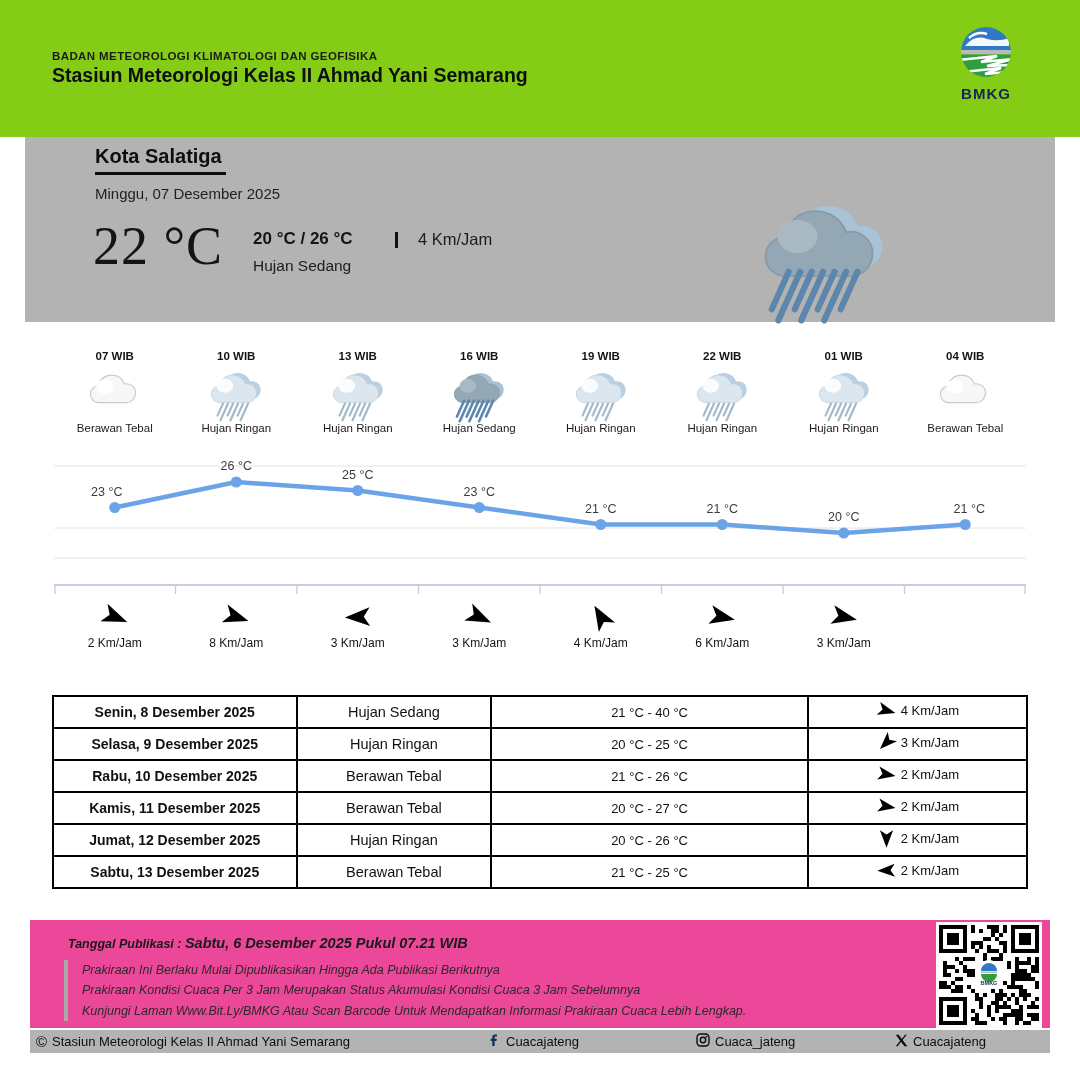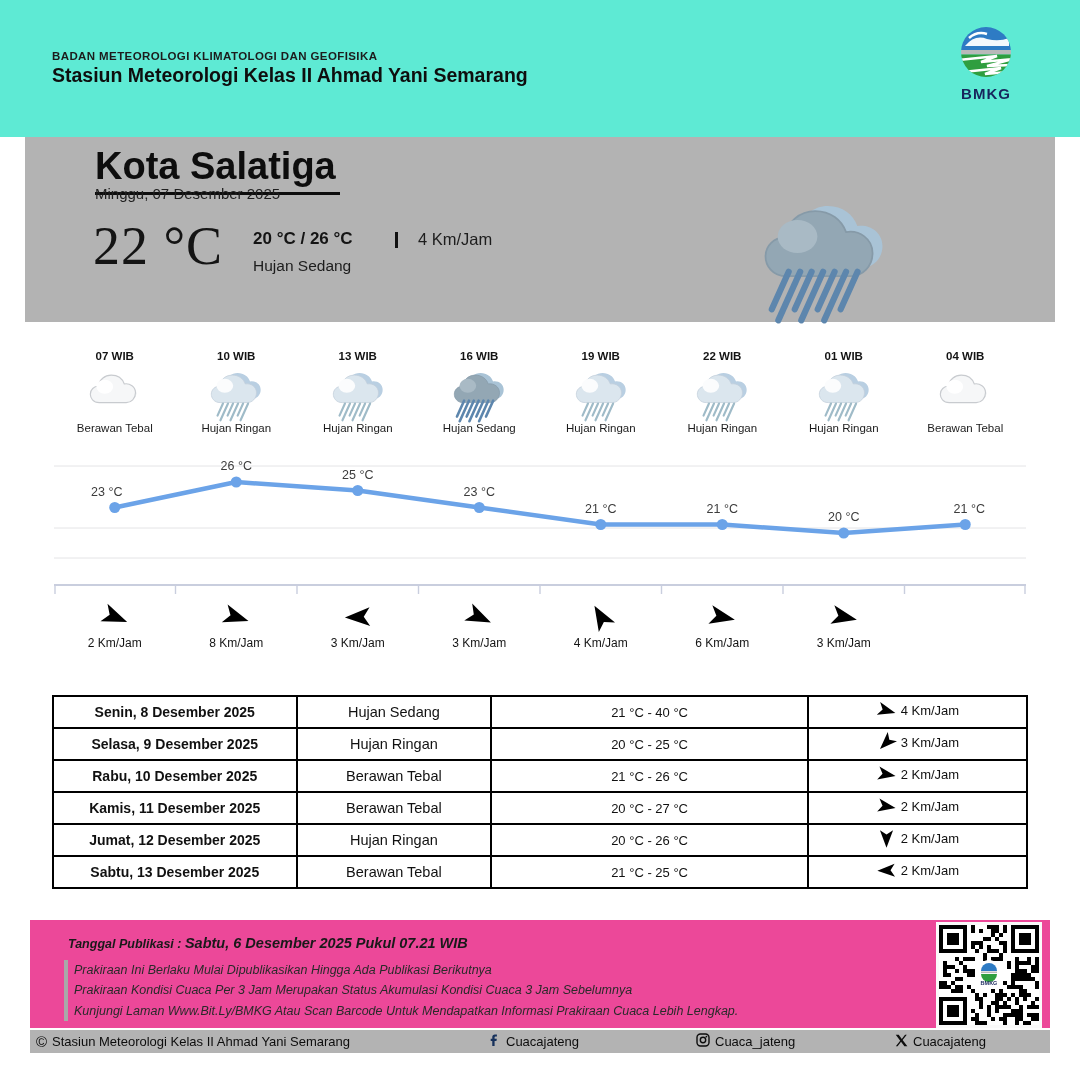--- a/index.html
+++ b/index.html
@@ -1,27 +1,27 @@
 <!DOCTYPE html>
 <html><head>
 <meta charset="utf-8">
 <style>
   * { margin:0; padding:0; box-sizing:border-box; }
   html,body { width:1080px; height:1080px; background:#fff; font-family:"Liberation Sans", sans-serif; color:#111; overflow:hidden; position:relative; }
 
   
-  .header { position:absolute; left:0; top:0; width:1080px; height:137px; background:#5eead4; }
+  .header { position:absolute; left:0; top:0; width:1080px; height:137px; background:#84cc16; }
   .agency-line { position:absolute; left:52px; top:50px; font-size:11.5px; font-weight:600; letter-spacing:.4px; color:#1c1c1c; }
   .station-line { position:absolute; left:52px; top:64px; font-size:19.5px; font-weight:700; color:#0e0e0e; }
   .bmkg-logo { position:absolute; right:58px; top:26px; width:72px; text-align:center; }
   .bmkg-logo-text { font-size:15px; font-weight:800; color:#17255c; letter-spacing:1px; margin-top:1px; }
 
   
   .hero { position:absolute; left:25px; top:137px; width:1030px; height:185px; background:#b3b3b3; }
-  .hero-city { position:absolute; left:70px; top:8px; font-size:38px; font-weight:700; color:#0d0d0d; border-bottom:3px solid #0d0d0d; padding:0 4px 4px 0; }
+  .hero-city { position:absolute; left:70px; top:8px; font-size:20px; font-weight:700; color:#0d0d0d; border-bottom:3px solid #0d0d0d; padding:0 4px 4px 0; }
   .hero-date { position:absolute; left:70px; top:48px; font-size:15px; color:#1f1f1f; }
   .hero-temp { position:absolute; left:68px; top:78px; font-size:54px; font-weight:500; color:#141414; letter-spacing:1px;font-family:Liberation Serif, serif; }
   .hero-range { position:absolute; left:228px; top:92px; font-size:17px; font-weight:700; color:#141414;text-align:right; }
   .hero-cond { position:absolute; left:228px; top:120px; font-size:15.5px; color:#1d1d1d; }
   .hero-sep { position:absolute; left:370px; top:95px; width:3px; height:16px; background:#111; }
   .hero-wind { position:absolute; left:393px; top:93px; font-size:16.5px; color:#1d1d1d; }
   .hero-icon { position:absolute; left:735px; top:62px; width:130px; height:115px; }
 
   
   .hourly { position:absolute; left:54px; top:350px; width:972px; display:grid; grid-template-columns:repeat(8,1fr); }
@@ -47,21 +47,21 @@
   .c-cond { width:20%; font-size:14.5px; }
   .c-temp { width:32.5%; font-size:13px; }
   .c-wind { width:22.5%; font-size:13px; }
   .warr { display:inline-block; vertical-align:middle; margin-right:4px; }
 
   
   .footerbox { position:absolute; left:30px; top:920px; width:1020px; height:108px; background:#ec4899; }
   .pub-line { position:absolute; left:38px; top:14px; font-style:italic; color:#191919; }
   .pub-label { font-size:12.5px; font-weight:700; }
   .pub-value { font-size:14.5px; font-weight:700; }
-  .notes { position:absolute; left:34px; top:40px; border-left:4px solid #a9a9a9; padding-left:6px; }
+  .notes { position:absolute; left:34px; top:40px; border-left:4px solid #a9a9a9; padding-left:14px; }
   .note-line { font-size:12.5px; font-style:italic; color:#2a2a2a; line-height:1.62; }
   .qr-box { position:absolute; right:8px; top:2px; width:106px; height:106px; background:#fafafa; display:flex; align-items:center; justify-content:center; }
 
   
   .bottombar { position:absolute; left:30px; top:1030px; width:1020px; height:23px; background:#b3b3b3; font-size:13px; color:#0d0d0d; }
   .bb-item { position:absolute; top:0; height:23px; display:flex; align-items:center; gap:5px; }
   .bb-copy { left:6px; }
   .bb-fb { left:458px; }
   .bb-ig { left:666px; }
   .bb-x { left:865px; }

